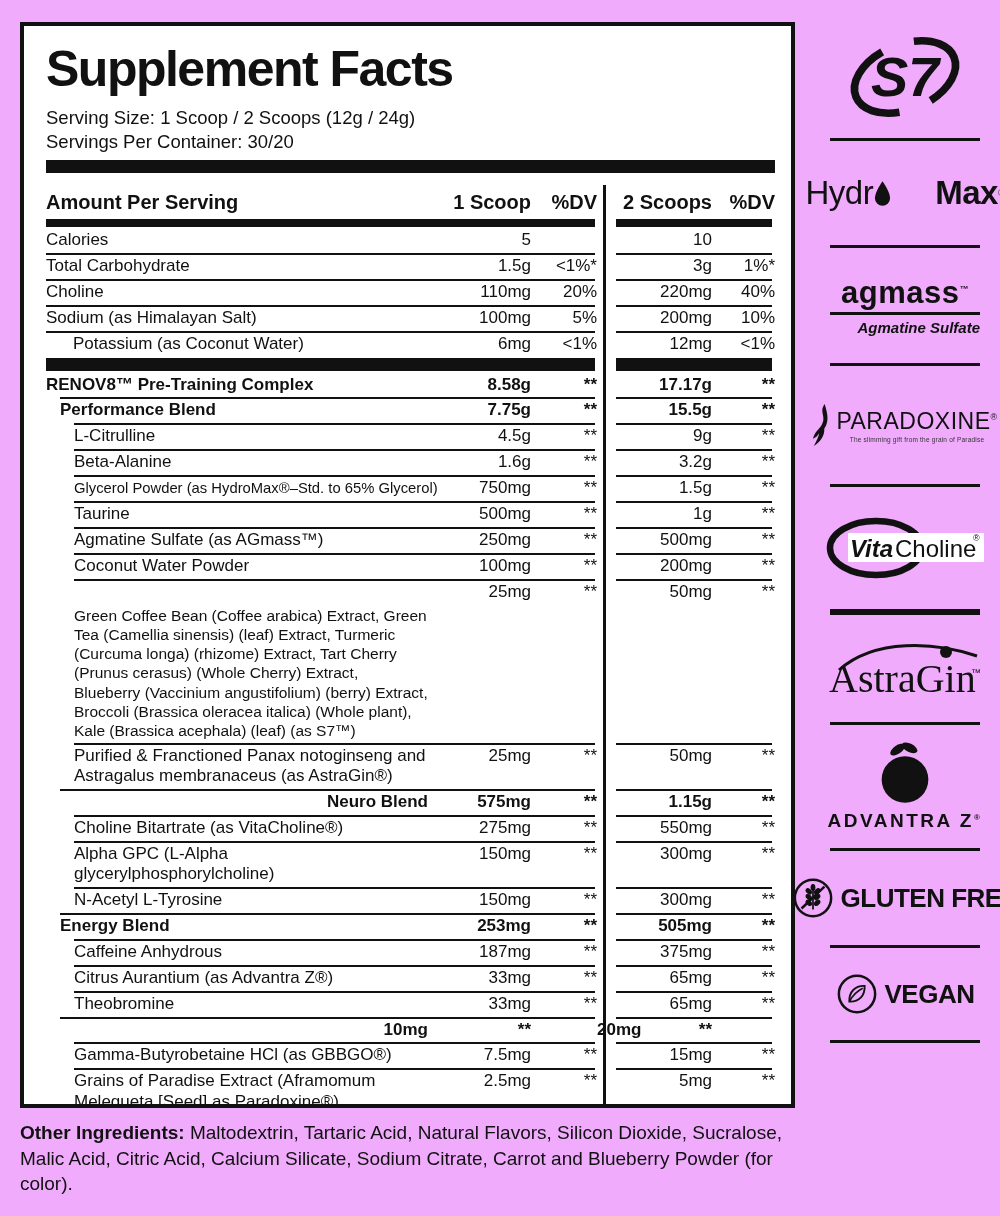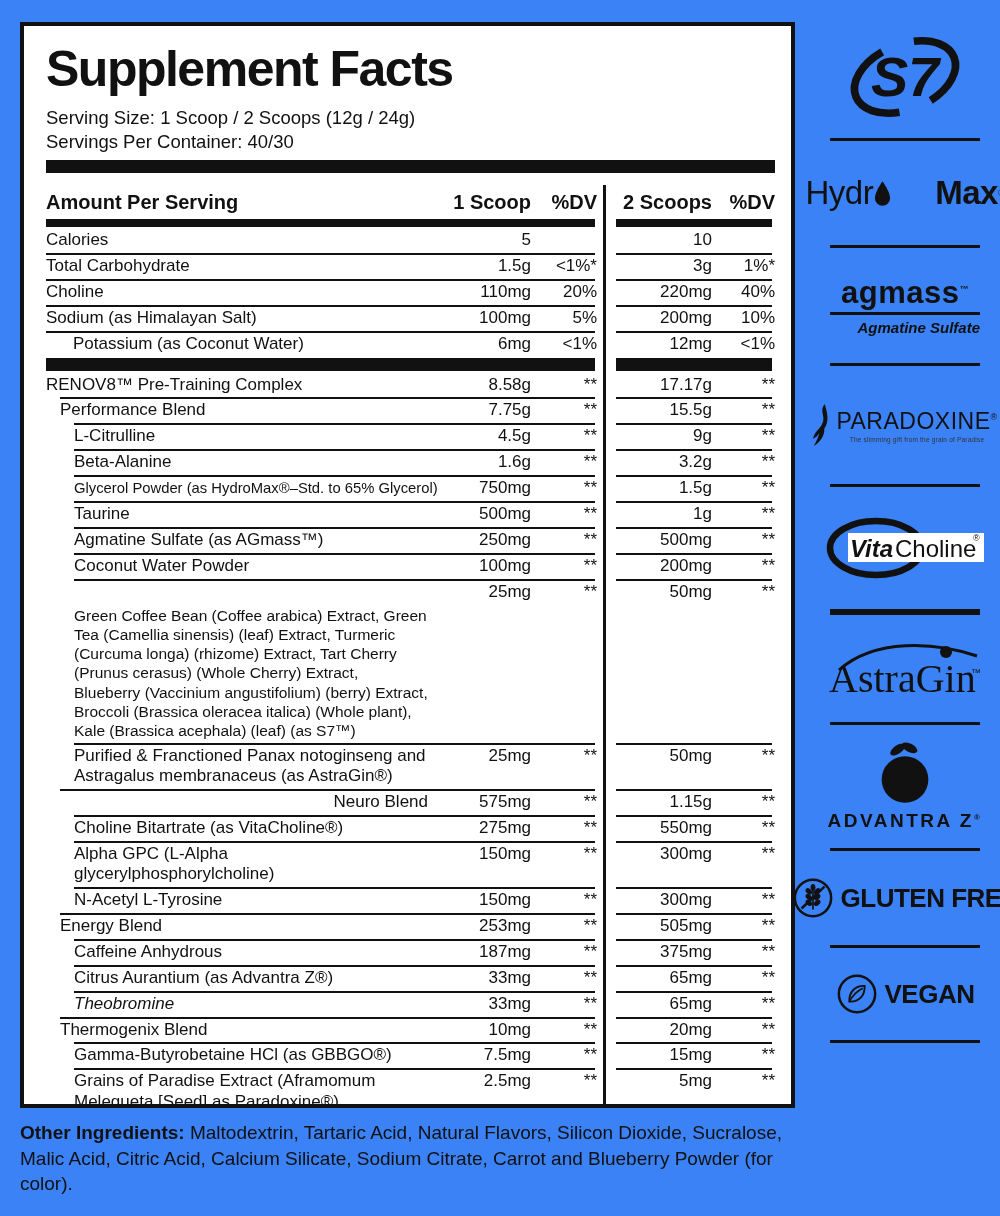--- a/index.html
+++ b/index.html
@@ -1,18 +1,18 @@
 <!DOCTYPE html>
 <html><head>
 <meta charset="utf-8">
 <style>
   * { margin:0; padding:0; box-sizing:border-box; }
   html,body { background:#fff; }
   body { font-family:"Liberation Sans","DejaVu Sans",sans-serif; color:#111; }
-  .page { position:relative; width:1000px; height:1216px; background:#3b82f6; overflow:hidden; }
+  .page { position:relative; width:1000px; height:1216px; background:#f0abfc; overflow:hidden; }
 
   
   .panel { position:absolute; left:20px; top:22px; width:775px; height:1086px;
            border:4px solid #111; background:#fff; padding:2px 16px 0 22px; overflow:hidden; }
   .title { font-size:50px; font-weight:700; letter-spacing:-1.5px; margin:12px 0 8px; }
   .serv  { font-size:18.5px; line-height:1.3; }
   .bar-full { height:13px; background:#111; margin-top:6px; }
 
   .facts-table { position:relative; }
   .vdiv { position:absolute; left:557px; top:0; bottom:0; width:3px; background:#111; }
@@ -25,21 +25,21 @@
 
   .bar-med, .bar-split { display:flex; }
   .bar-med { height:8px; }
   .bar-split { height:13px; margin:1px 0; }
   .bseg.l { width:549px; background:#111; }
   .bseg.r { margin-left:21px; width:156px; background:#111; }
 
   .row { display:grid; grid-template-columns:382px 103px 66px 32px 83px 63px;
          position:relative; padding:3px 0 2.5px; font-size:17px; line-height:1.2; align-items:start; }
   .row .c.amt, .row .c.dv { text-align:right; white-space:nowrap; }
-  .row.b { font-weight:400; }
+  .row.b { font-weight:700; }
   .row.sm .name { font-size:15.5px; line-height:1.24; }
   .row .name.long { font-size:14.8px; white-space:nowrap; line-height:1.38; }
   .sepL, .sepR { position:absolute; top:0; height:2px; background:#111; }
   .sepR { left:570px; width:156px; }
 
   .footnotes { font-size:18.5px; line-height:1.32; margin-top:7px; }
 
   
   .other { position:absolute; left:20px; top:1120px; width:782px; font-size:19px; line-height:1.35; }
   .other b { font-weight:700; }
@@ -78,21 +78,21 @@
   svg text.serif { font-family:"Liberation Serif","DejaVu Serif",serif; }
 </style>
 </head>
 <body>
 
 <div class="page">
 
   <div class="panel">
     <div class="title">Supplement Facts</div>
     <div class="serv">Serving Size: 1 Scoop / 2 Scoops (12g / 24g)</div>
-    <div class="serv">Servings Per Container: 40/30</div>
+    <div class="serv">Servings Per Container: 30/20</div>
     <div class="bar-full"></div>
 
     <div class="facts-table">
       <div class="vdiv"></div>
 
       <div class="thead">
         <span class="h name">Amount Per Serving</span>
         <span class="h">1 Scoop</span>
         <span class="h">%DV</span>
         <span class="h"></span>
@@ -322,31 +322,30 @@
             <div class="c name" style="padding-left: 28px;">Citrus Aurantium (as Advantra Z®)</div>
             <div class="c amt">33mg</div>
             <div class="c dv">**</div>
             <div class="c sp"></div>
             <div class="c amt">65mg</div>
             <div class="c dv">**</div>
           </div>
           <div class="row">
             <div class="sepL" style="left: 28px; width: 521px;"></div>
             <div class="sepR"></div>
-            <div class="c name" style="padding-left: 28px; font-style: italic;">Theobromine</div>
+            <div class="c name" style="padding-left: 28px;">Theobromine</div>
             <div class="c amt">33mg</div>
             <div class="c dv">**</div>
             <div class="c sp"></div>
             <div class="c amt">65mg</div>
             <div class="c dv">**</div>
           </div>
           <div class="row b">
             <div class="sepL" style="left: 14px; width: 535px;"></div>
             <div class="sepR"></div>
-            <div class="c name" style="padding-left: 14px;">Thermogenix Blend</div>
             <div class="c amt">10mg</div>
             <div class="c dv">**</div>
             <div class="c sp"></div>
             <div class="c amt">20mg</div>
             <div class="c dv">**</div>
           </div>
           <div class="row">
             <div class="sepL" style="left: 28px; width: 521px;"></div>
             <div class="sepR"></div>
             <div class="c name" style="padding-left: 28px;">Gamma-Butyrobetaine HCl (as GBBGO®)</div>

